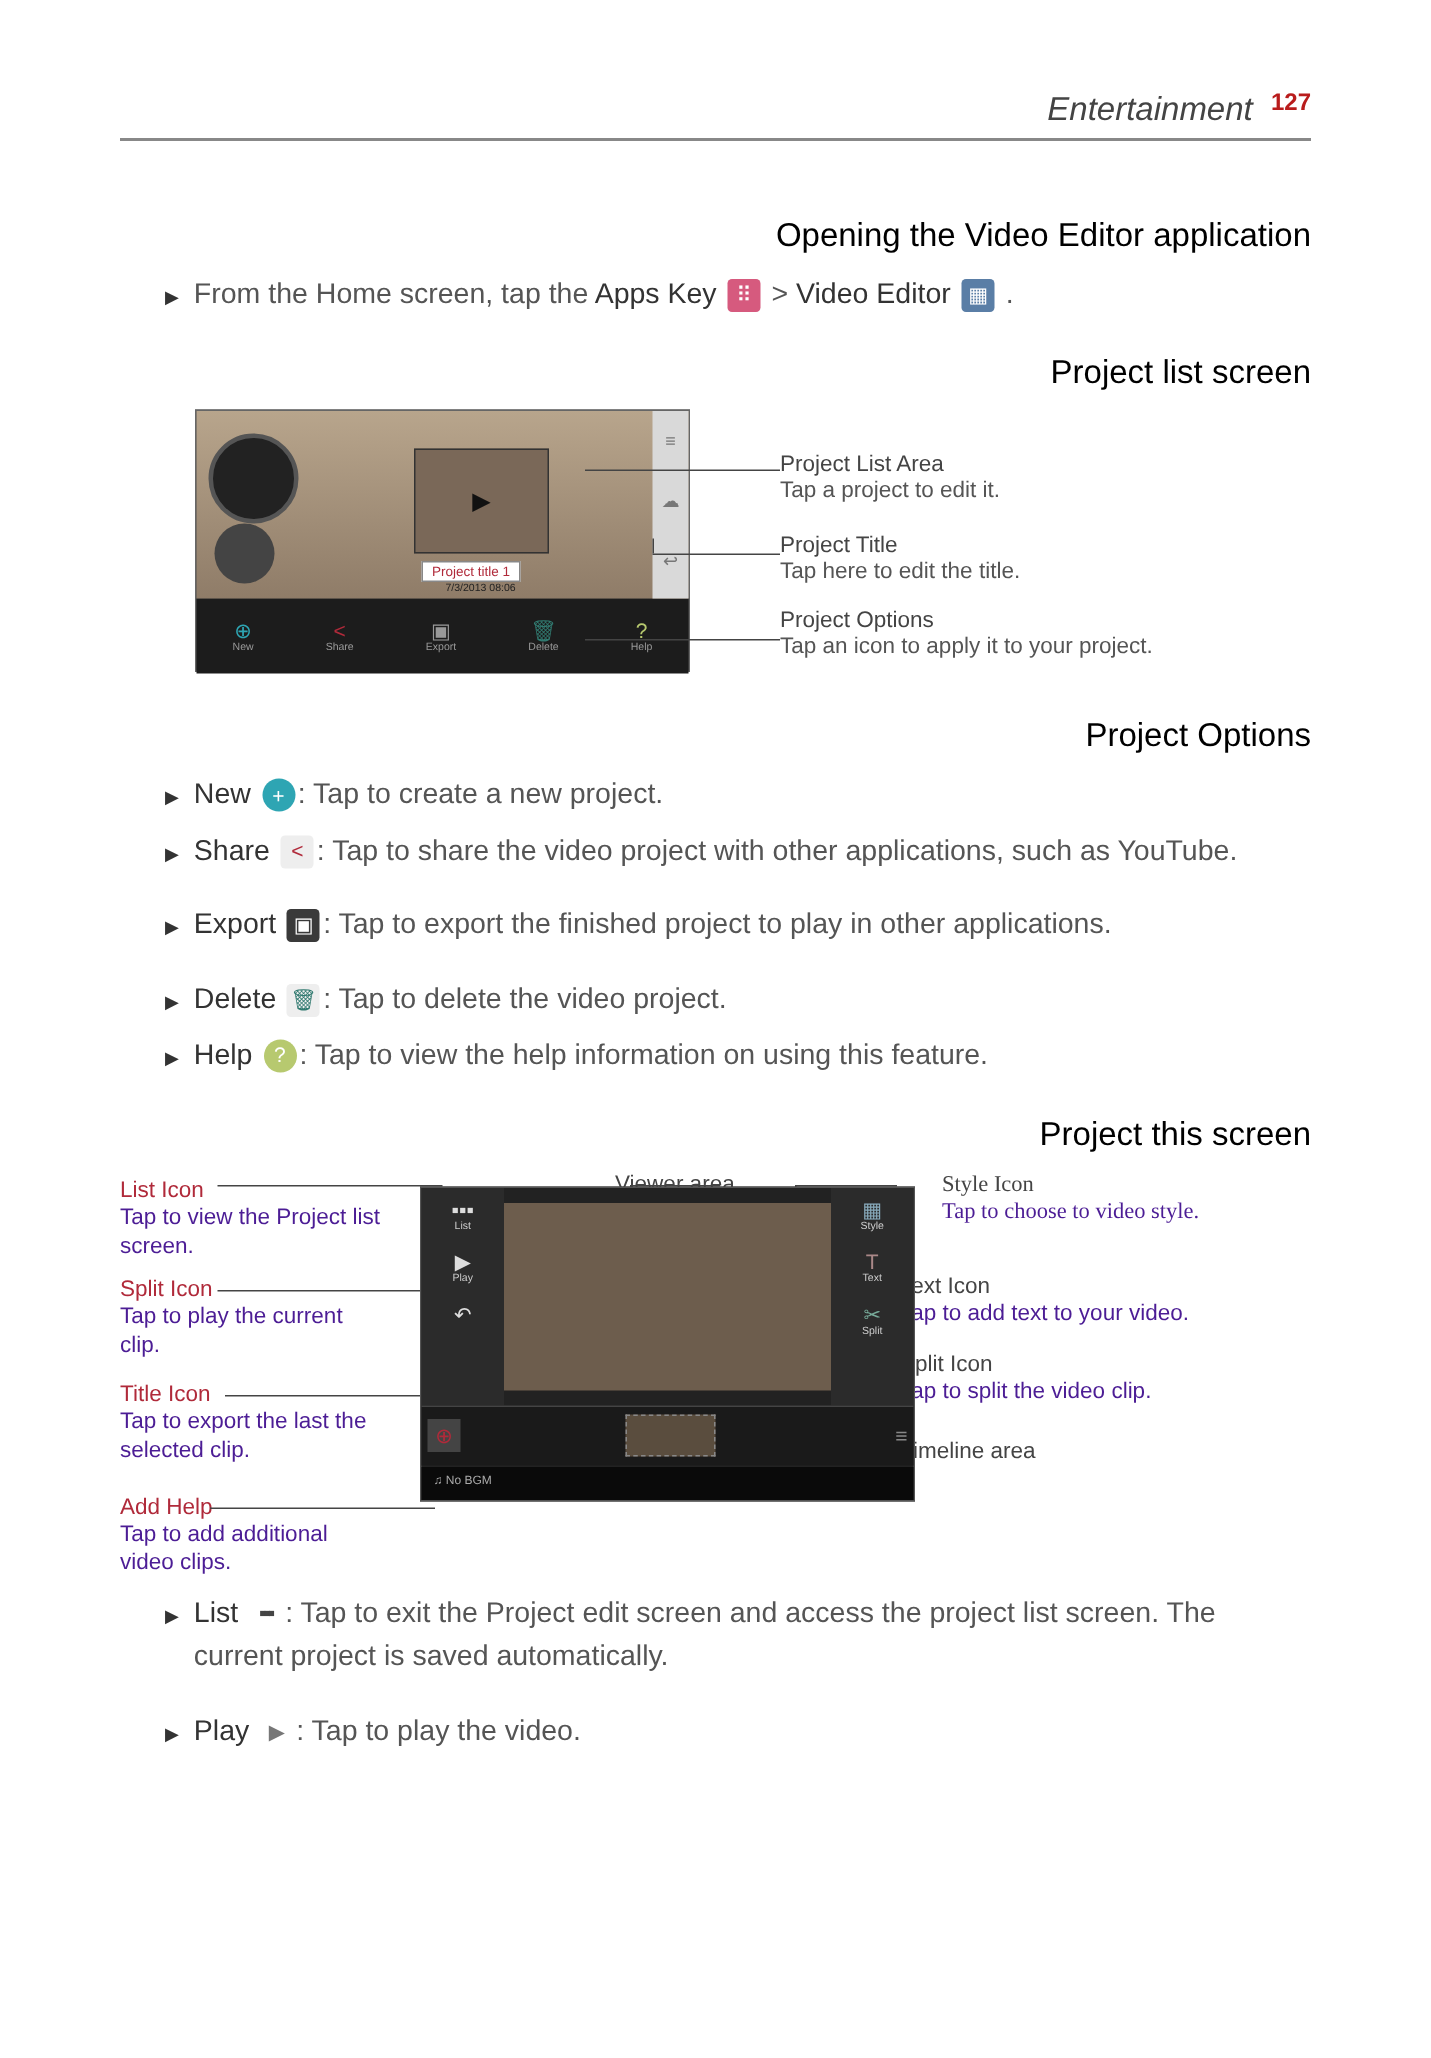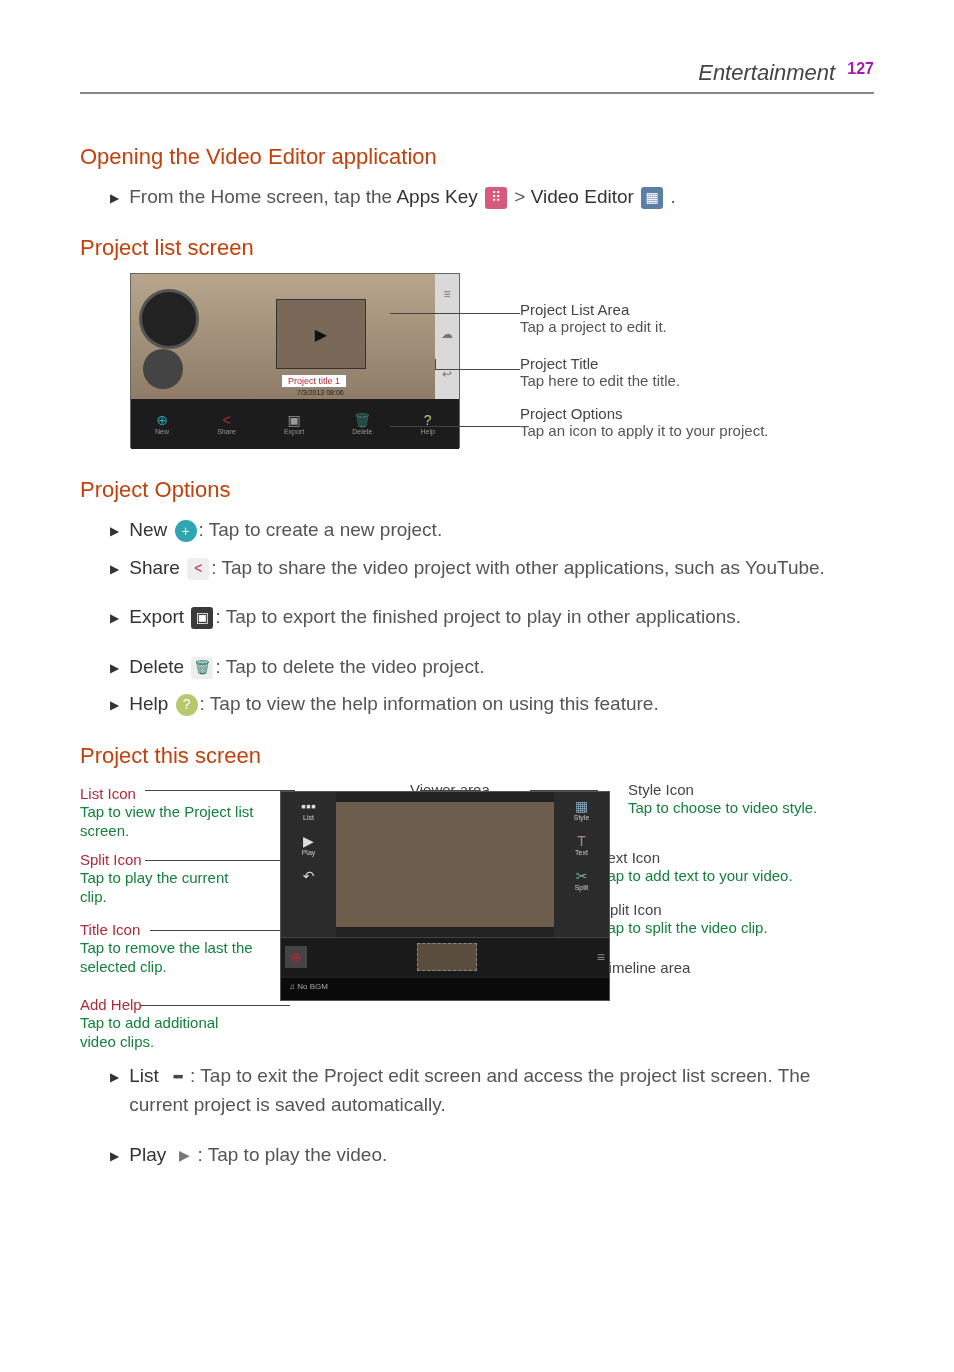--- a/index.html
+++ b/index.html
@@ -13,27 +13,28 @@
       position: relative;
     }
     .header {
       border-bottom: 2px solid #888;
       padding-bottom: 6px;
       text-align: right;
       font-size: 22px;
       margin-bottom: 50px;
     }
     .header .section-title { color: #444; font-style: italic; }
-    .header .page-num { font-weight: bold; color: #a21caf; font-size: 16px; vertical-align: top; margin-left: 6px;}
+    .header .page-num { font-weight: bold; color: #b91c1c; font-size: 16px; vertical-align: top; margin-left: 6px;}
     .red-heading {
-      color: #c2410c;
+      color: #000000;
       font-size: 22px;
       font-weight: 500;
       margin-bottom: 12px;
       margin-top: 24px;
+      text-align: right;
     }
     .body-text { font-size: 19px; line-height: 1.55; color: #555; }
     .bullet {
       display: flex;
       align-items: flex-start;
       margin: 8px 0 8px 30px;
     }
     .bullet-multi { margin-bottom: 20px; }
     .tri {
       font-size: 12px;
@@ -117,27 +118,27 @@
     .m2-lbtn{display:flex; flex-direction:column; align-items:center; color:#ccc; font-size:7px; padding:6px 0;}
     .m2-lbtn .i{font-size:14px; color:#ddd;}
     .m2-tl{position:absolute; left:0; top:145px; right:0; height:40px; background:#1a1a1a; border-top:1px solid #444; display:flex; align-items:center;}
     .m2-tl .add{width:22px; height:22px; margin-left:4px; background:#444; color:#b02a3a; display:flex; align-items:center; justify-content:center; font-size:14px;}
     .m2-tl .clip{margin-left:110px; width:60px; height:28px; background:#5a4d3e; border:1px dashed #888;}
     .m2-tl .menu{position:absolute; right:4px; color:#888; font-size:14px;}
     .m2-audio{position:absolute; left:0; bottom:0; right:0; height:22px; background:#0a0a0a; color:#aaa; font-size:8px; padding:4px 8px;}
 
     .d2-label {position:absolute; font-size:15px; line-height:1.25;}
     .d2-label .t{color:#b02a3a;}
-    .d2-label .d{color:#15803d;text-align:center;}
+    .d2-label .d{color:#4c1d95;text-align:center;}
     .l-list{left:0; top:4px; width:175px;}
     .l-play{left:0; top:70px; width:175px;}
     .l-undo{left:0; top:140px; width:175px;}
     .l-add{left:0; top:215px; width:175px;}
     .l-viewer{left:330px; top:0;}
-    .l-style{left:548px; top:0;}
+    .l-style{left:548px; top:0;font-family:Liberation Serif, serif;}
     .l-text{left:520px; top:68px;}
     .l-split{left:520px; top:120px;}
     .l-timeline{left:520px; top:178px;}
 
     .hl{position:absolute; height:1px; background:#444;}
     .vl{position:absolute; width:1px; background:#444;}
   </style>
 </head>
 <body>
 
@@ -239,21 +240,21 @@
     <span class="tri">▶</span>
   <span><span style="color:#333;">Help</span> <span class="inline-icon icon-help">?</span><span>: Tap to view the help information on using this feature.</span></span>
 </div>
 
 <div class="red-heading">Project this screen</div>
 
 <div class="diagram2">
 
   <div class="d2-label l-list"><span class="t">List Icon</span><br><span class="d">Tap to view the Project list screen.</span></div>
   <div class="d2-label l-play"><span class="t">Split Icon</span><br><span class="d">Tap to play the current clip.</span></div>
-  <div class="d2-label l-undo"><span class="t">Title Icon</span><br><span class="d">Tap to remove the last the selected clip.</span></div>
+  <div class="d2-label l-undo"><span class="t">Title Icon</span><br><span class="d">Tap to export the last the selected clip.</span></div>
   <div class="d2-label l-add"><span class="t">Add Help</span><br><span class="d">Tap to add additional video clips.</span></div>
 
   <div class="d2-label l-viewer"><span>Viewer area</span></div>
   <div class="d2-label l-style"><span>Style Icon</span><br><span class="d">Tap to choose to video style.</span></div>
   <div class="d2-label l-text"><span>Text Icon</span><br><span class="d">Tap to add text to your video.</span></div>
   <div class="d2-label l-split"><span>Split Icon</span><br><span class="d">Tap to split the video clip.</span></div>
   <div class="d2-label l-timeline"><span>Timeline area</span></div>
 
   <div class="hl" style="left:65px; top:9px; width:150px;"></div>
   <div class="hl" style="left:65px; top:79px; width:150px;"></div>

